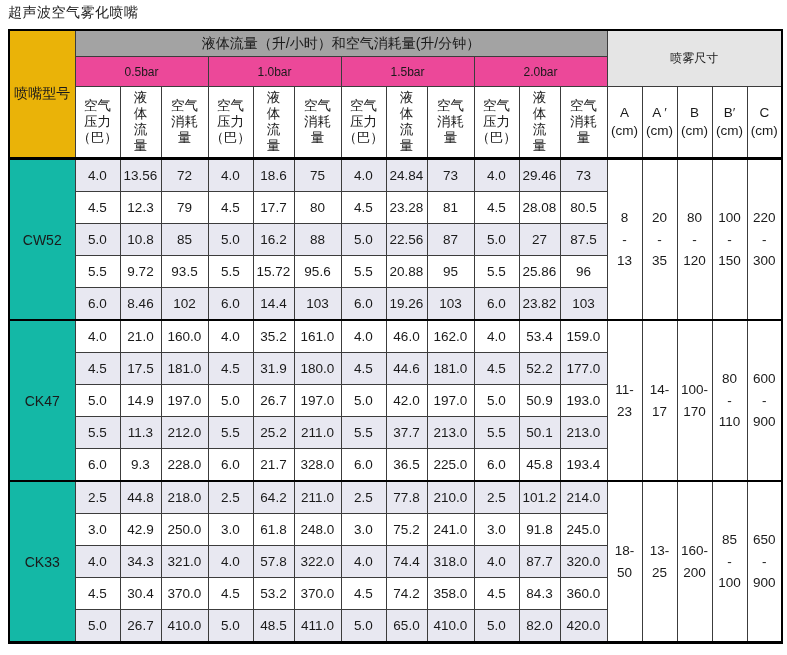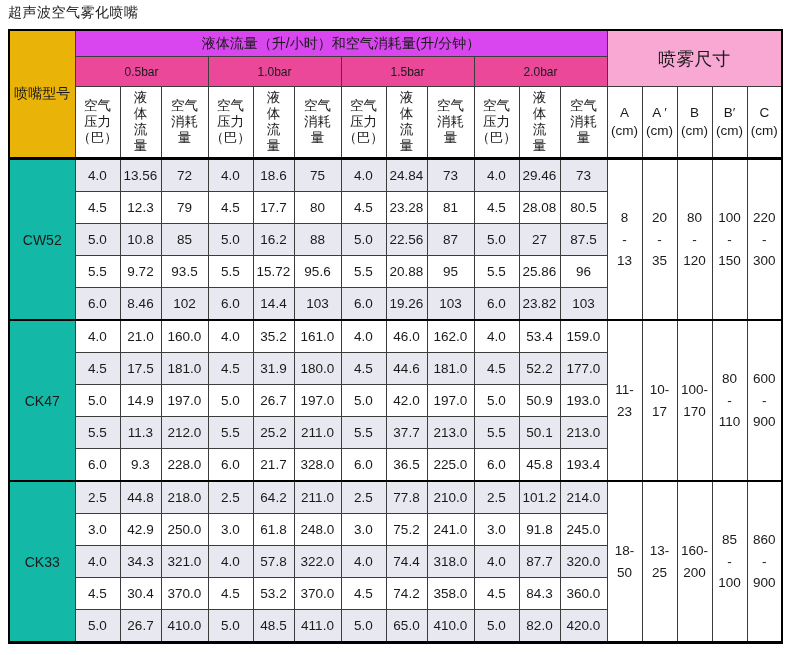--- a/index.html
+++ b/index.html
@@ -26,25 +26,25 @@
     border-bottom: 3px solid #000;
   }
   .spec-table th, .spec-table td {
     border: 1px solid #3c3c3c;
     text-align: center;
     vertical-align: middle;
     padding: 0;
     font-weight: normal;
     overflow: hidden;
   }
-  .h1-cell { height: 25px; font-size: 14px; background: #d946ef; }
+  .h1-cell { height: 25px; font-size: 14px; background: #a3a3a3; }
   .h2-cell { height: 29px; font-size: 12px; font-weight: 600; background: #ec4899; }
   .h3-cell { height: 70px; font-size: 13.5px; white-space: pre-line; line-height: 1.2; background: #fff; }
   .model-head { font-size: 14px; background: #eab308; }
-  .spray-head { font-size: 18px; background: #f9a8d4; }
+  .spray-head { font-size: 12px; background: #e5e5e5; }
   .spray-col-head { white-space: pre-line; line-height: 1.35; }
   tbody td { height: 31px; font-size: 13.5px; }
   tbody td.data-cell { background: #ffffff; }
   tbody tr.shaded td.data-cell { background: #e8e8f1; }
   td.model-cell { font-size: 14px; background: #14b8a6; }
   td.spray-cell { white-space: pre-line; font-size: 13.5px; line-height: 1.6; background: #ffffff; }
   tbody tr.first-data td { border-top: 3px solid #000; }
   tbody tr.section-start td { border-top: 2px solid #000; }
 </style>
 </head>
@@ -234,21 +234,21 @@
         <td class="data-cell">35.2</td>
         <td class="data-cell">161.0</td>
         <td class="data-cell">4.0</td>
         <td class="data-cell">46.0</td>
         <td class="data-cell">162.0</td>
         <td class="data-cell">4.0</td>
         <td class="data-cell">53.4</td>
         <td class="data-cell">159.0</td>
         <td rowspan="5" class="spray-cell">11-
 23</td>
-        <td rowspan="5" class="spray-cell">10-
+        <td rowspan="5" class="spray-cell">14-
 17</td>
         <td rowspan="5" class="spray-cell">100-
 170</td>
         <td rowspan="5" class="spray-cell">80
 -
 110</td>
         <td rowspan="5" class="spray-cell">600
 -
 900</td>
       </tr>
@@ -324,21 +324,21 @@
         <td class="data-cell">214.0</td>
         <td rowspan="5" class="spray-cell">18-
 50</td>
         <td rowspan="5" class="spray-cell">13-
 25</td>
         <td rowspan="5" class="spray-cell">160-
 200</td>
         <td rowspan="5" class="spray-cell">85
 -
 100</td>
-        <td rowspan="5" class="spray-cell">860
+        <td rowspan="5" class="spray-cell">650
 -
 900</td>
       </tr>
       <tr>
         <td class="data-cell">3.0</td>
         <td class="data-cell">42.9</td>
         <td class="data-cell">250.0</td>
         <td class="data-cell">3.0</td>
         <td class="data-cell">61.8</td>
         <td class="data-cell">248.0</td>

